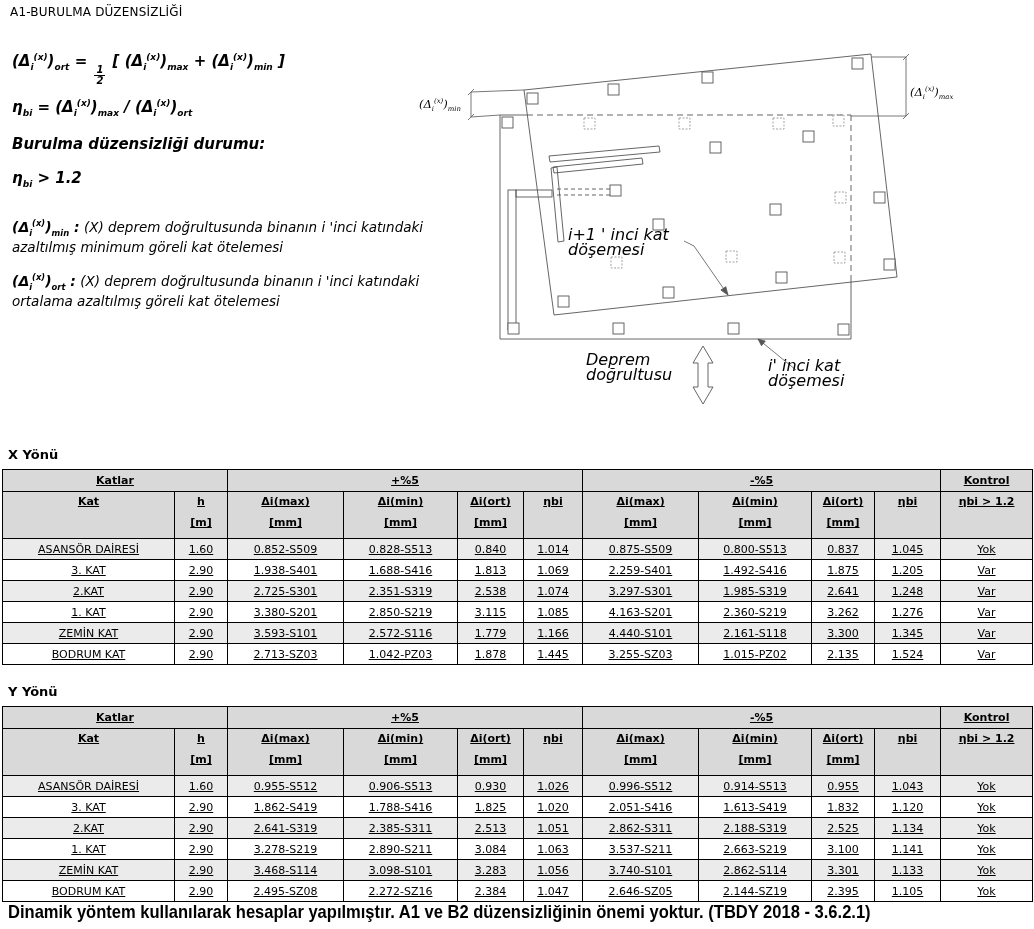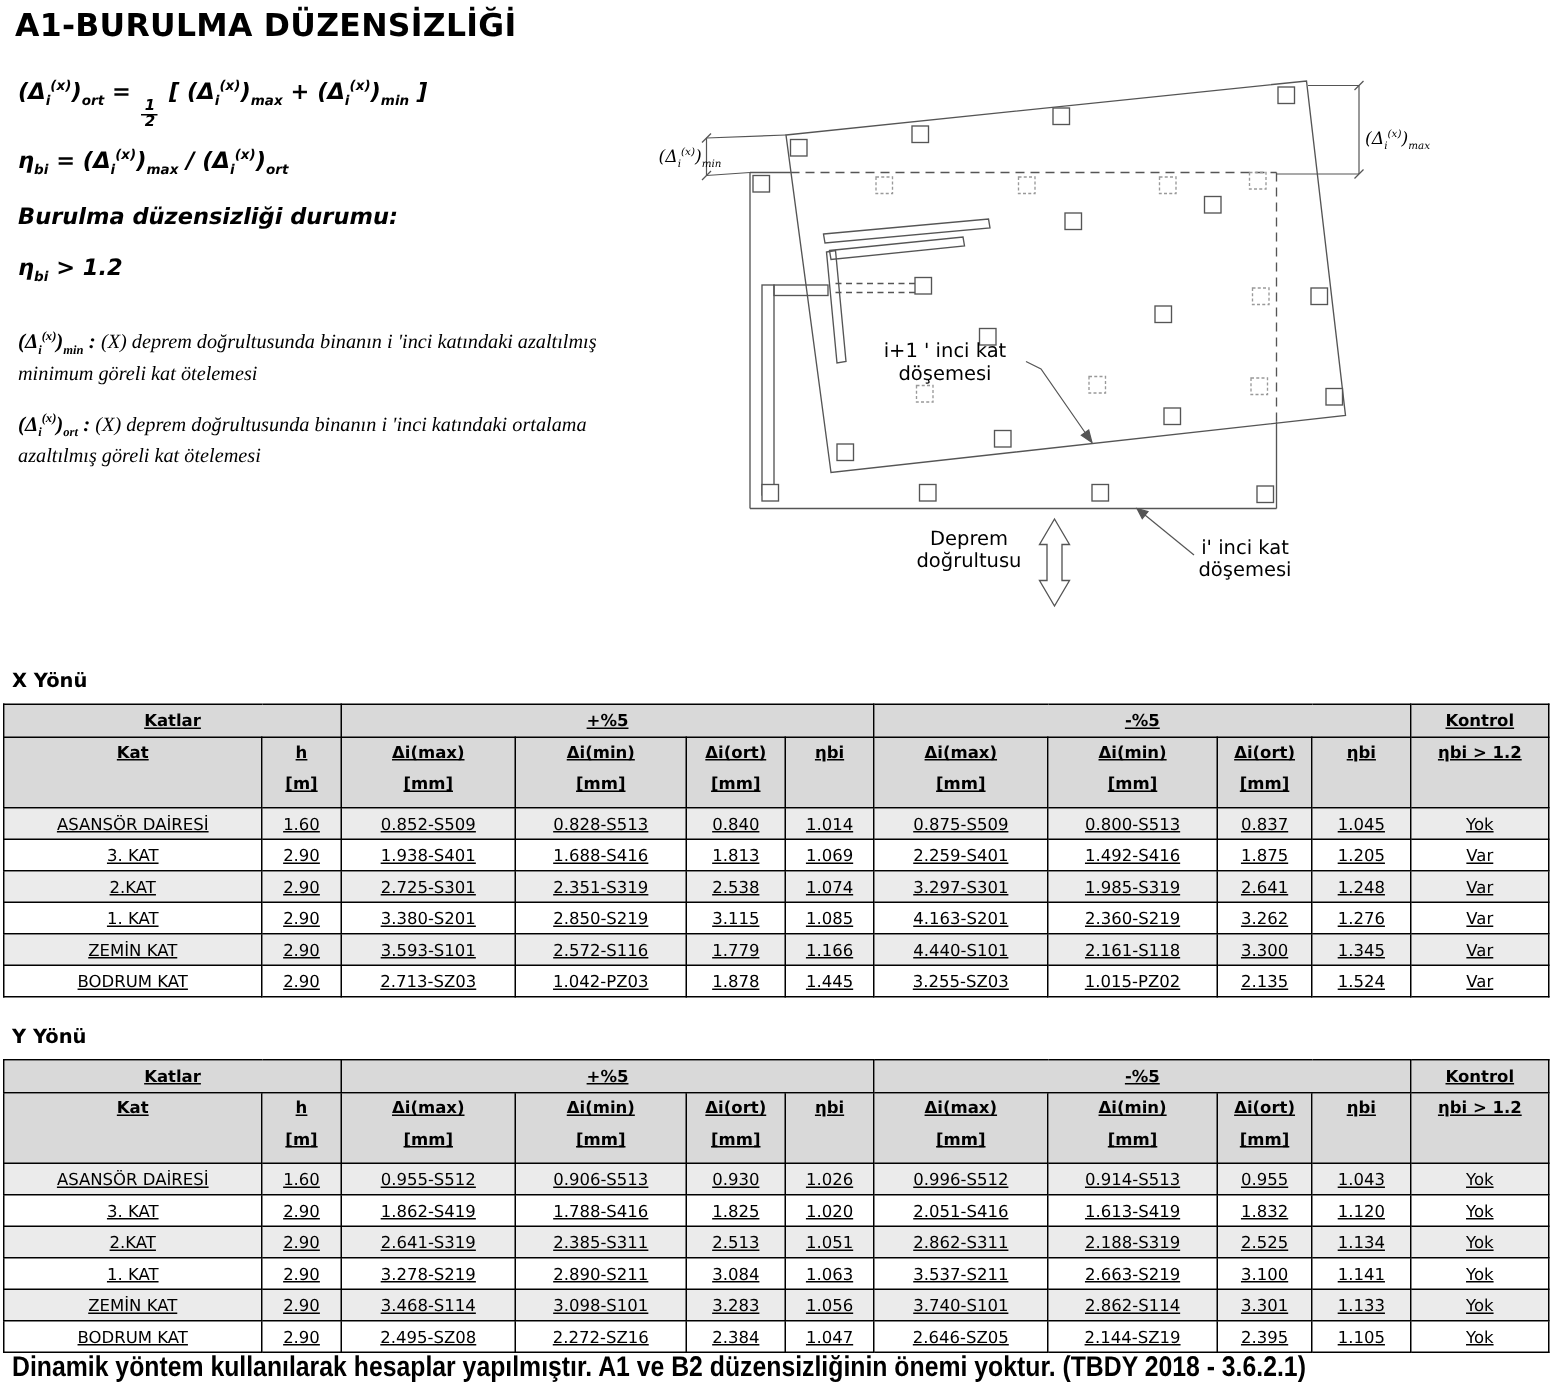--- a/index.html
+++ b/index.html
@@ -1,44 +1,44 @@
 <!DOCTYPE html>
 <html><head>
 <meta charset="utf-8">
 <style>
   html,body{margin:0;padding:0;}
   body{
     width:1034px;height:929px;background:#ffffff;position:relative;overflow:hidden;
     font-family:"DejaVu Sans",sans-serif;color:#000;
   }
   .abs{position:absolute;}
-  .page-title{left:10px;top:5px;font-size:21px;font-weight:bold;letter-spacing:.2px;}
+  .page-title{left:10px;top:5px;font-size:12px;font-weight:normal;letter-spacing:.2px;}
   .formula{left:12px;font-size:15px;font-weight:bold;font-style:italic;white-space:nowrap;}
   sup{font-size:60%;vertical-align:super;line-height:0;}
   sub{font-size:60%;vertical-align:sub;line-height:0;}
   .frac{display:inline-flex;flex-direction:column;align-items:center;vertical-align:-7px;line-height:1;margin:0 2px;}
   .frac .fn,.frac .fd{font-size:10px;line-height:10px;padding:0 2px;}
   .frac .fd{border-top:1.4px solid #000;}
   .defs{left:12px;top:218px;width:420px;font-size:13.5px;font-style:italic;line-height:1.42;}
-  .defs p{margin:0 0 15px 0;font-family:Liberation Serif, serif;}
+  .defs p{margin:0 0 15px 0;}
   .defs b{font-size:14px;}
   .section-label{left:8px;font-size:13px;font-weight:bold;}
   .dtable{border-collapse:collapse;table-layout:fixed;width:1030px;font-size:11px;text-decoration:underline;}
   .dtable th,.dtable td{border:1px solid #000;text-align:center;padding:0;overflow:hidden;white-space:nowrap;}
   .dtable thead th{background:#d9d9d9;font-weight:bold;}
   .dtable tr.grp th{height:21px;}
   .dtable tr.colhdr th{height:46px;vertical-align:top;}
   .dtable .hl{margin-top:3px;}
   .dtable .hu{margin-top:8px;}
   .dtable tbody td{height:20px;background:#ffffff;}
   .dtable tbody tr.alt td{background:#ebebeb;}
   .footer{left:8px;top:901px;font-family:"Liberation Sans","DejaVu Sans",sans-serif;
     font-size:19px;font-weight:bold;white-space:nowrap;transform:scaleX(.87);transform-origin:0 50%;}
   .diagram{left:425px;top:0;width:609px;height:445px;}
-  .dlabel{position:absolute;font-size:13px;text-align:center;line-height:15px;}
+  .dlabel{position:absolute;font-size:16px;font-style:italic;text-align:left;line-height:15px;}
   .dim{position:absolute;font-family:"DejaVu Serif",serif;font-size:11.5px;font-style:italic;white-space:nowrap;}
 </style>
 </head>
 <body>
 
 <div class="abs page-title">A1-BURULMA DÜZENSİZLİĞİ</div>
 
 <div class="abs formula" style="top:52px;">(Δ<sub>i</sub><sup>(x)</sup>)<sub>ort</sub> = <span class="frac">
       <span class="fn">1</span>
       <span class="fd">2</span>
@@ -132,21 +132,21 @@
       <polygon points="728,295 720.9,290.1 725.8,286.7" fill="#555"></polygon>
     </g>
     <g stroke-width="0.8">
       <line x1="758" y1="339" x2="796" y2="370"></line>
       <polygon points="758,339 765.3,341.1 761.5,345.7" fill="#555"></polygon>
     </g>
 
     <path fill="#fff" d="M703,346 L713,363 L708,363 L708,387 L713,387 L703,404 L693,387 L698,387 L698,363 L693,363 Z"></path>
   </svg>
 
-  <div class="dim" style="right:553px;top:97px;">(Δ<sub>i</sub><sup>(x)</sup>)<sub>min</sub></div>
+  <div class="dim" style="right:573px;top:97px;">(Δ<sub>i</sub><sup>(x)</sup>)<sub>min</sub></div>
   <div class="dim" style="left:485px;top:85px;font-style:italic;">(Δ<sub>i</sub><sup>(x)</sup>)<sub>max</sub></div>
 
   <div class="dlabel" style="left:143px;top:227px;width:124px;">
     <div>i+1 ' inci kat</div>
     <div>döşemesi</div>
   </div>
   <div class="dlabel" style="left:161px;top:352px;width:120px;">
     <div>Deprem</div>
     <div>doğrultusu</div>
   </div>

